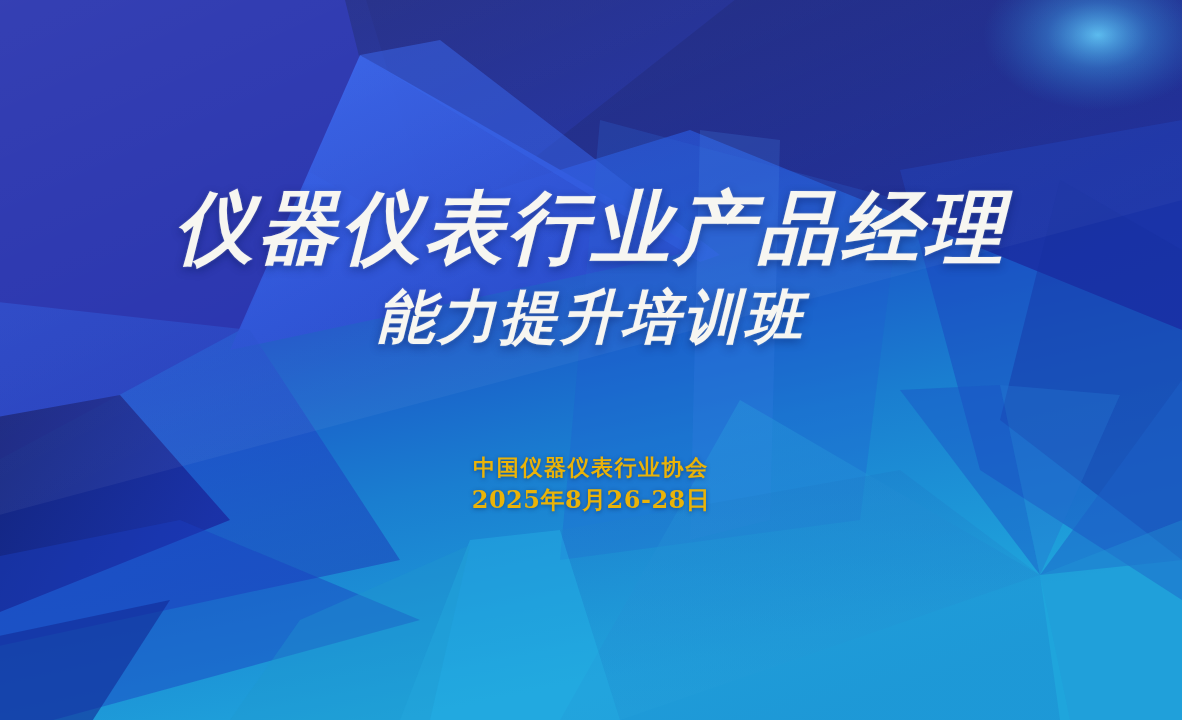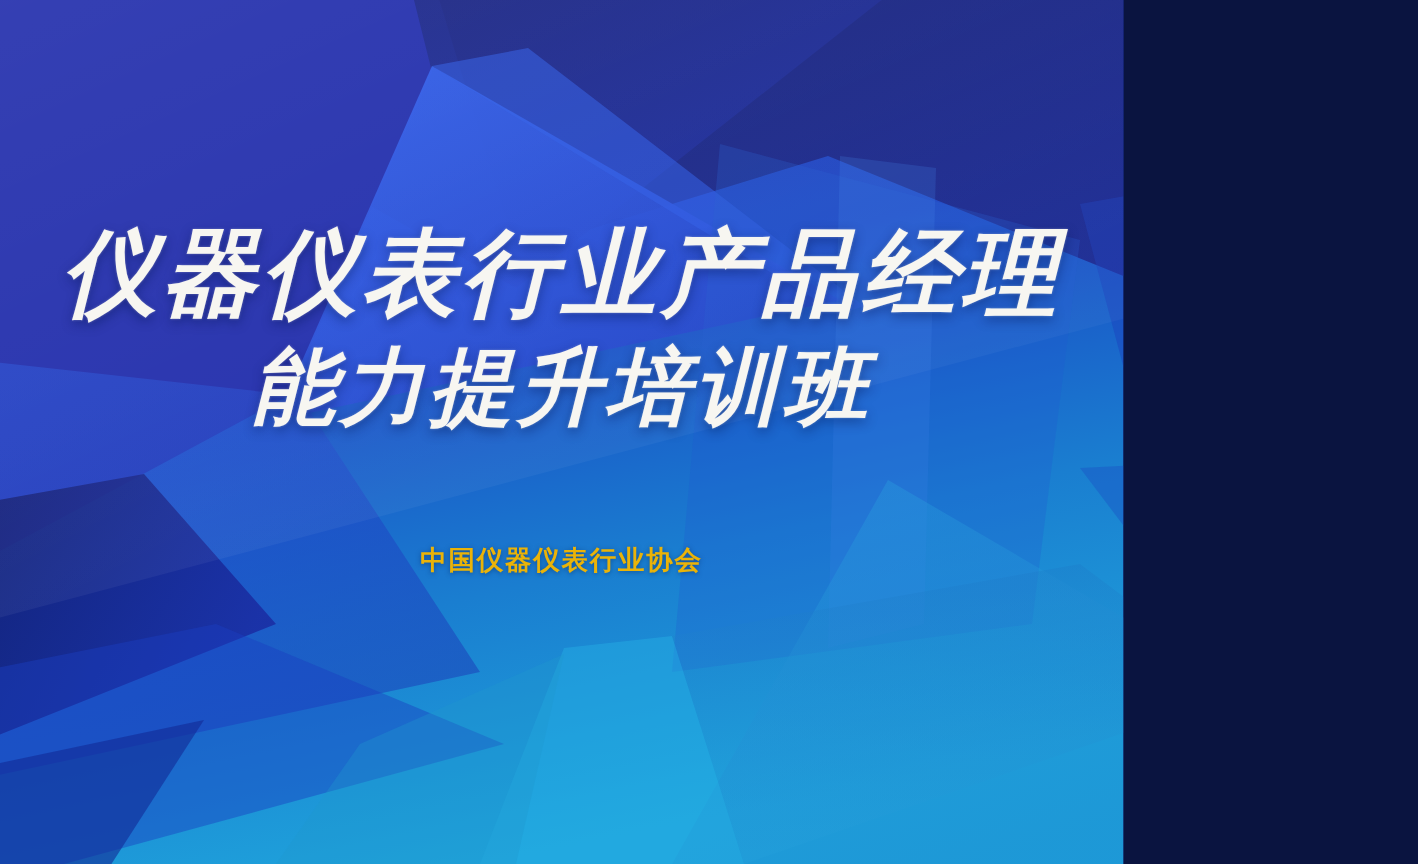--- a/index.html
+++ b/index.html
@@ -7,21 +7,21 @@
     margin: 0;
     padding: 0;
     background: #0a1440;
   }
   body {
     font-family: "Liberation Sans", "DejaVu Sans", sans-serif;
   }
 
   #banner {
     position: relative;
-    width: 936px;
+    width: 1182px;
     height: 720px;
     overflow: hidden;
     background: #1b2bb0;
   }
 
   #poly-bg {
     position: absolute;
     inset: 0;
     width: 1182px;
     height: 720px;
@@ -59,21 +59,21 @@
     text-align: center;
     font-size: 79px;
   }
 
   #title-line-2 {
     position: absolute;
     top: 288px;
     left: 0;
     right: 0;
     text-align: center;
-    font-size: 70px;
+    font-size: 58px;
   }
 
   .subtitle-line {
     color: #eab308;
     font-family: "DejaVu Serif", "Liberation Serif", serif;
     font-weight: 700;
     letter-spacing: 0.07em;
     white-space: nowrap;
     text-shadow: 0 1px 4px rgba(6, 36, 90, .5);
     line-height: 1;
@@ -187,15 +187,16 @@
   </svg>
 
   <div id="text-layer">
 
     <div class="title-line" id="title-line-1">仪器仪表行业产品经理</div>
 
     <div class="title-line" id="title-line-2">能力提升培训班</div>
 
     <div class="subtitle-line" id="subtitle-org">中国仪器仪表行业协会</div>
 
+    <div class="subtitle-line" id="subtitle-dates">2025年8月26-28日</div>
 
   </div>
 </div>
 
 </body></html>

